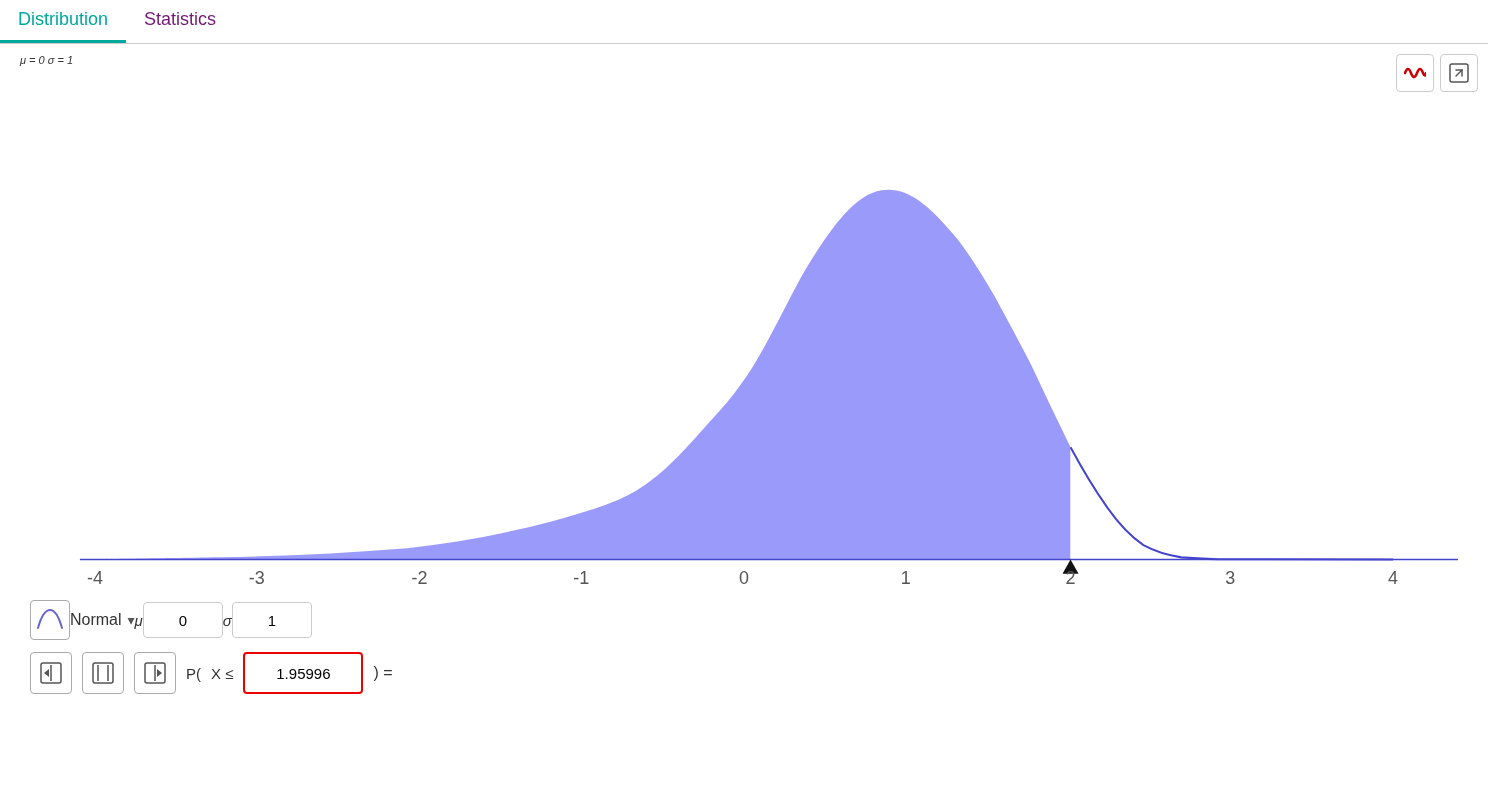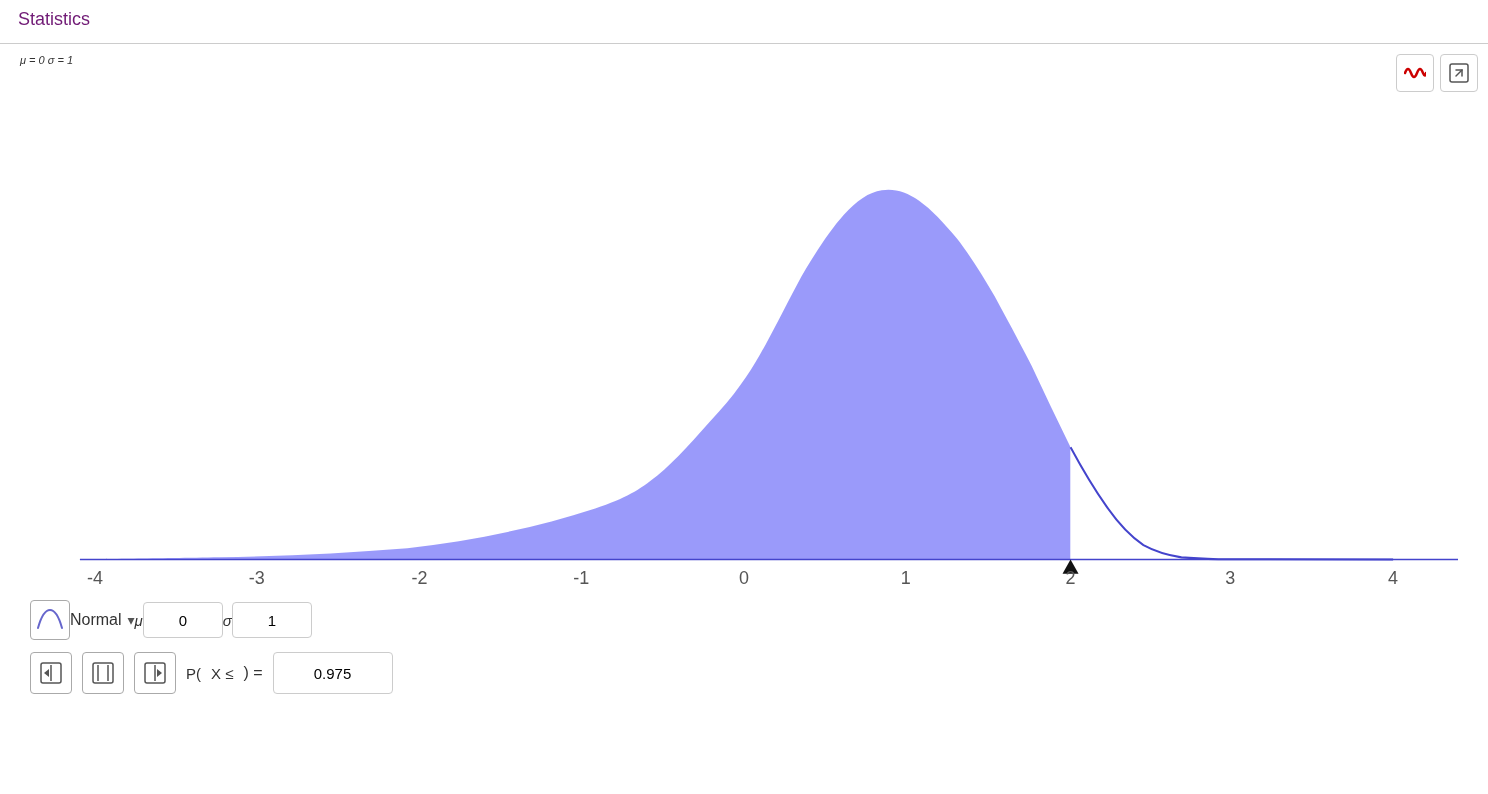--- a/index.html
+++ b/index.html
@@ -163,20 +163,21 @@
     }
     .equals-sign {
       font-size: 16px;
       color: #333;
     }
   </style>
 </head>
 <body>
 
 <div class="tabs">
+  <div class="tab active">Distribution</div>
   <div class="tab">Statistics</div>
 </div>
 
 <div class="main">
 
   <div class="params-line">μ = 0  σ = 1</div>
 
   <div class="top-right-btns">
     <button class="icon-btn red">
       <svg width="22" height="18" viewBox="0 0 22 18" fill="none">
@@ -290,17 +291,17 @@
       <button class="prob-btn">
         <svg width="24" height="24" viewBox="0 0 24 24" fill="none">
           <rect x="2" y="2" width="20" height="20" rx="2" stroke="#555" stroke-width="1.5"></rect>
           <line x1="12" y1="4" x2="12" y2="20" stroke="#555" stroke-width="1.5"></line>
           <path d="M19 12 L14 8 L14 16 Z" fill="#555"></path>
         </svg>
       </button>
 
       <span class="prob-text">P(</span>
       <span class="prob-text">X ≤</span>
+      <input class="prob-input" type="text" value="1.95996" style="">
       <span class="prob-text equals-sign">) =</span>
-      <input class="result-input" type="text" value="0.975" style="">
     </div>
   </div>
 </div>
 
 </body></html>

